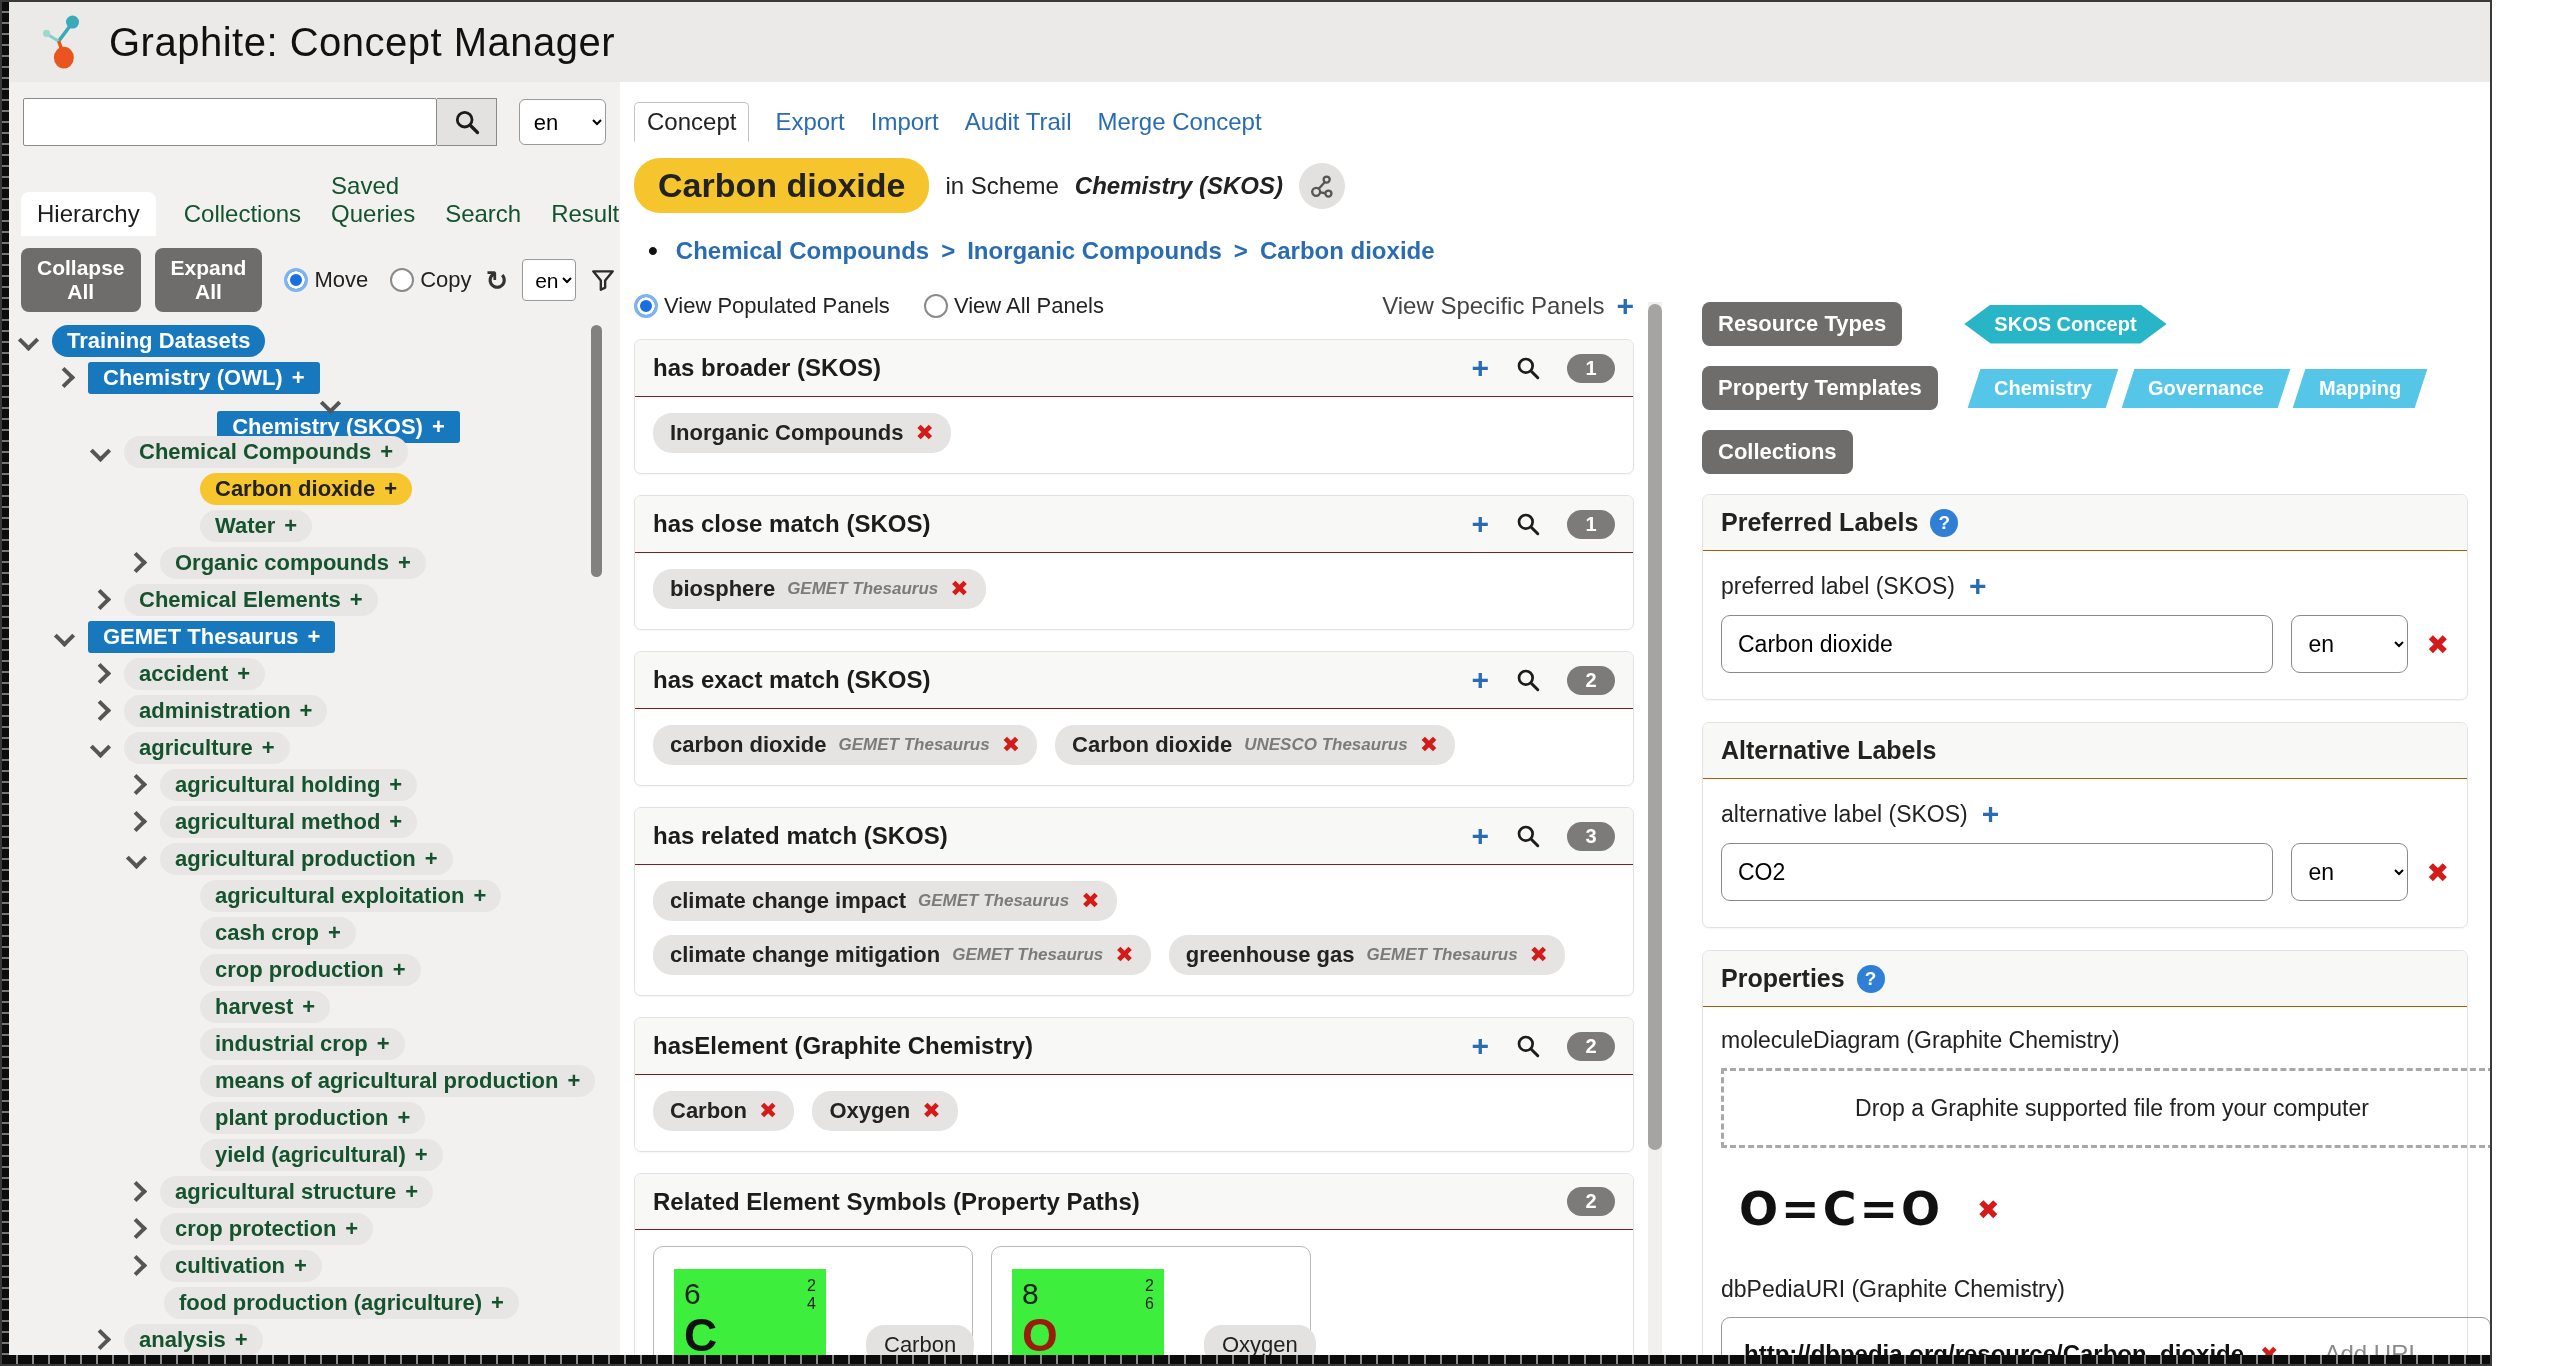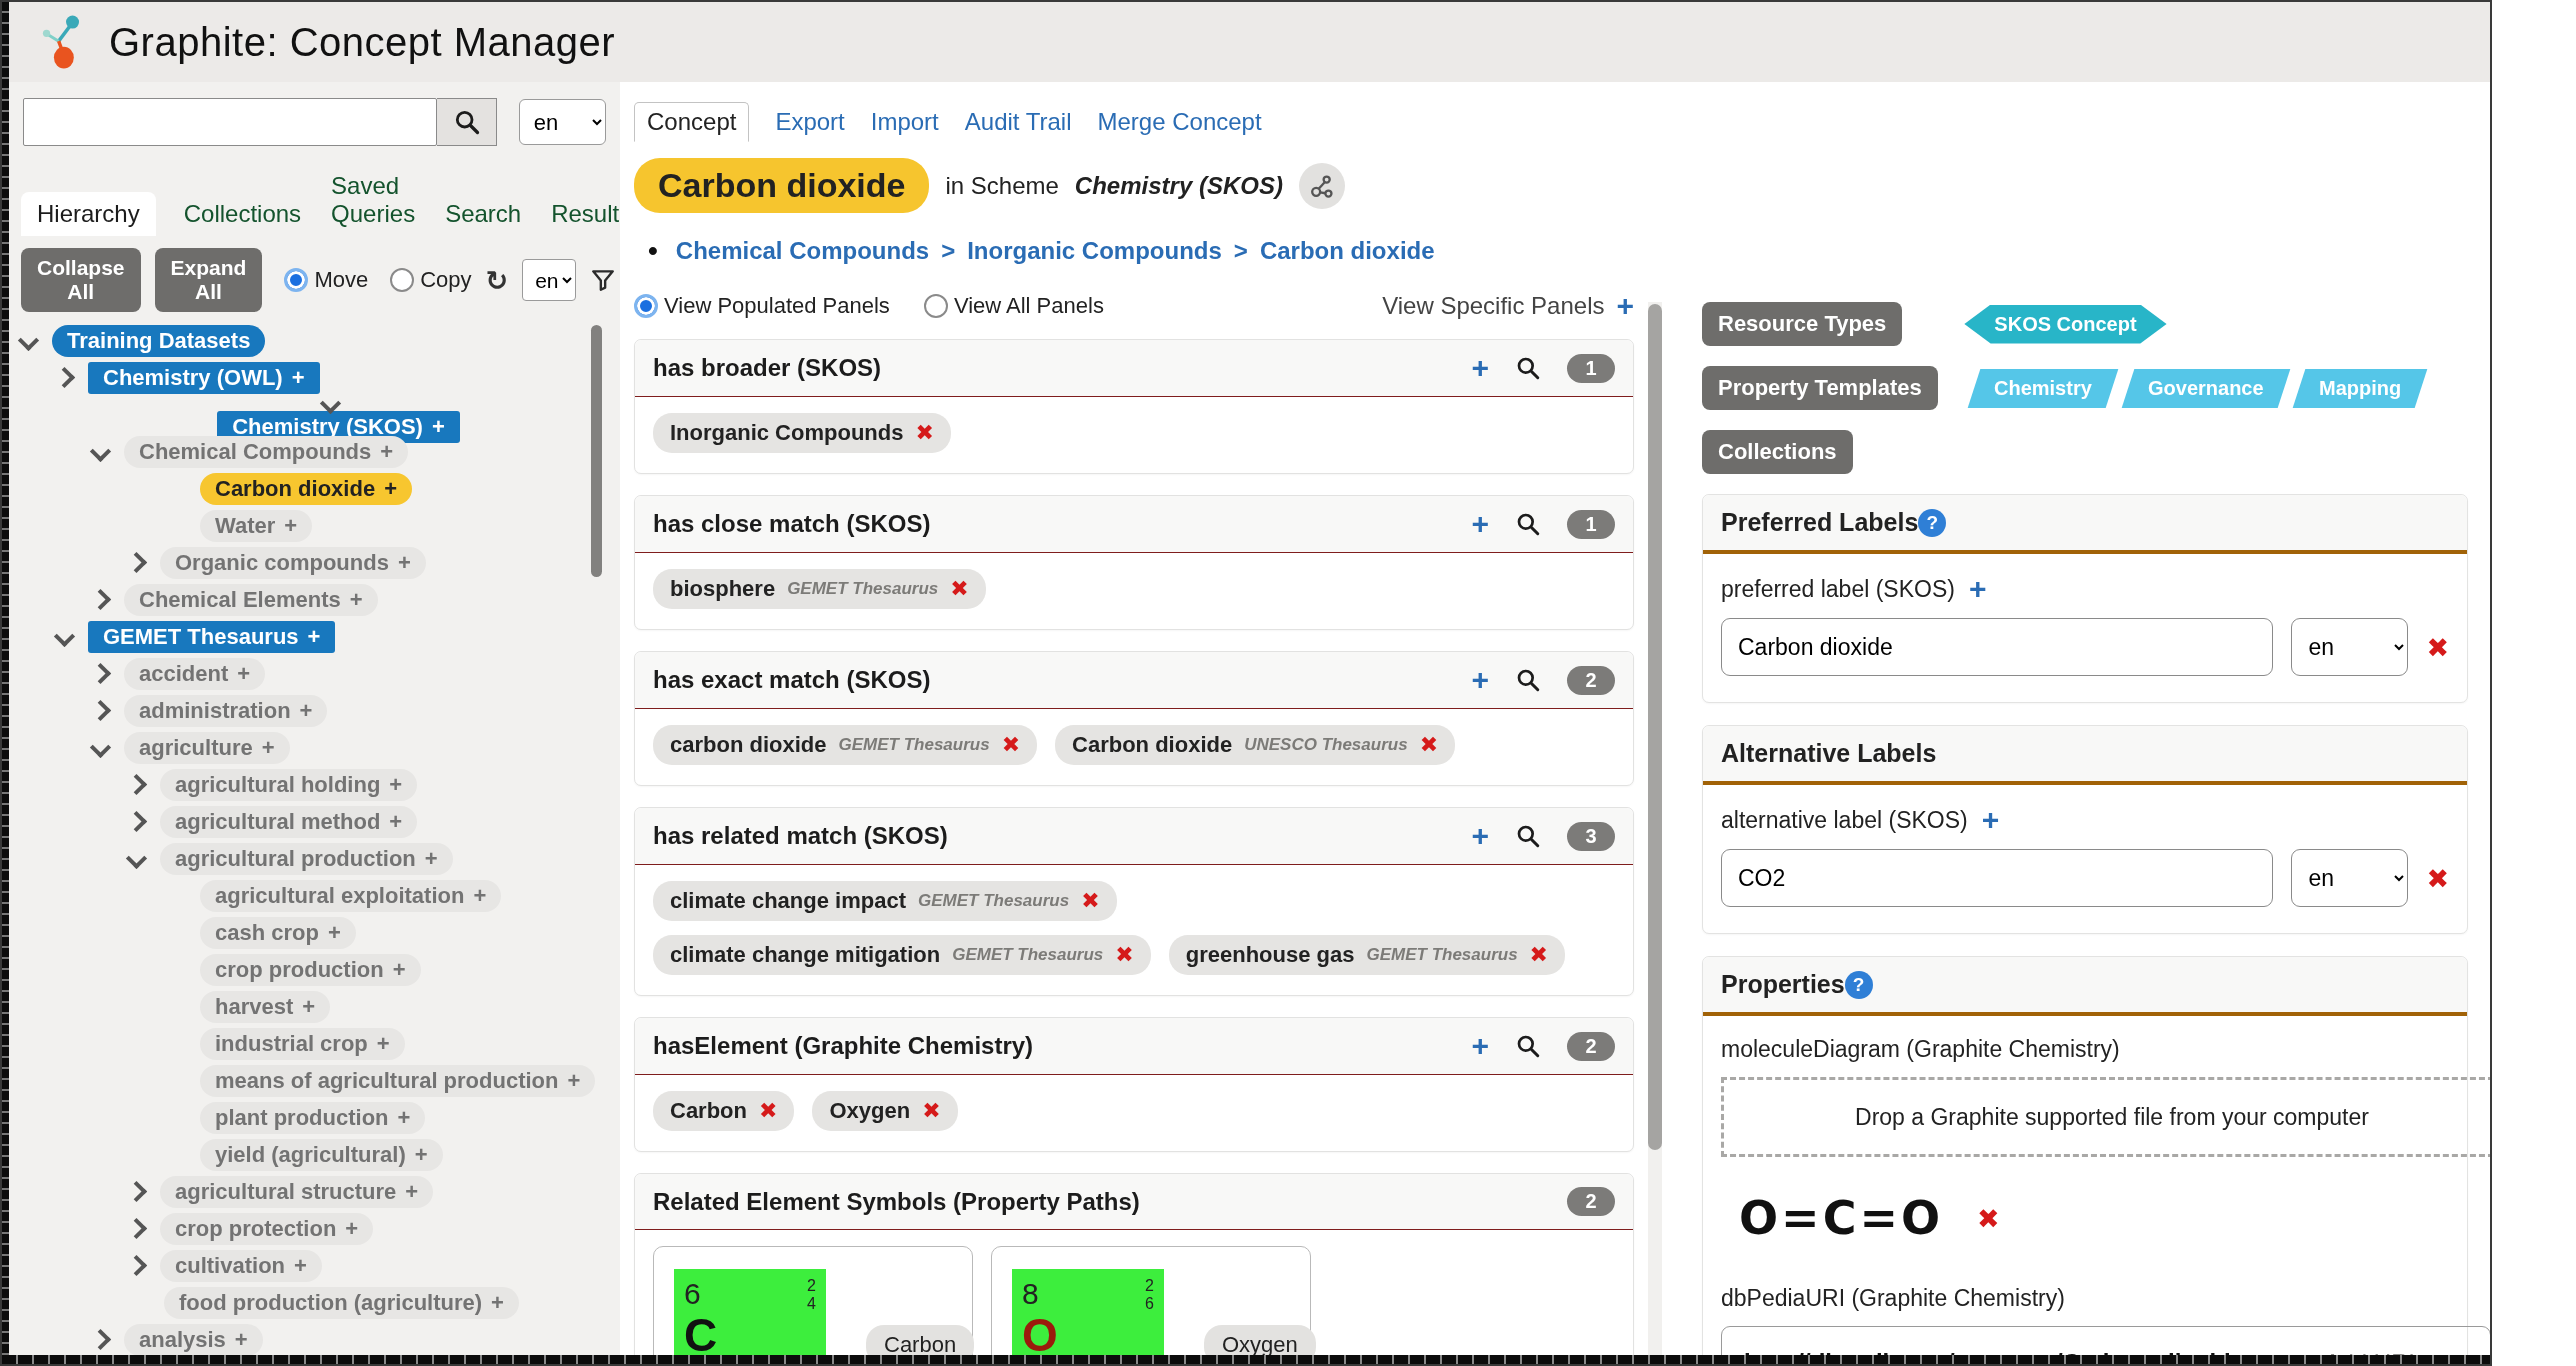--- a/index.html
+++ b/index.html
@@ -47,21 +47,21 @@
 
   
   .tree { margin-top:10px; }
   .tree-row { display:flex; align-items:center; height:37px; }
   .chev { width:15px; height:15px; border-right:4px solid #555; border-bottom:4px solid #555;
     display:inline-block; margin-right:16px; cursor:pointer; flex:none; }
   .chev.right { transform:rotate(-45deg); }
   .chev.down  { transform:rotate(45deg); }
   .chev-space { width:35px; flex:none; }
   .node { font-size:22px; font-weight:700; padding:3px 15px; border-radius:17px;
-    background:#e7e6e4; color:#737373; white-space:nowrap; cursor:pointer; }
+    background:#e7e6e4; color:#14532d; white-space:nowrap; cursor:pointer; }
   .node .plus { margin-left:9px; font-weight:700; }
   .node.scheme { background:#1878be; color:#fff; border-radius:3px; }
   .node.root { background:#1878be; color:#fff; border-radius:19px; }
   .node.selected { background:#f7c62f; color:#222; }
   .side-scroll { position:absolute; right:18px; top:243px; width:11px; height:252px;
     background:#82817f; border-radius:6px; }
 
   
   .main { position:absolute; left:618px; top:80px; width:1026px; bottom:0; background:#fff;
     padding:20px 12px 0 14px; }
@@ -119,22 +119,22 @@
   .chip-row { display:flex; align-items:center; margin-bottom:20px; }
   .gray-chip { background:#6e6d6b; color:#fff; font-weight:700; font-size:22px;
     padding:9px 16px; border-radius:8px; cursor:pointer; }
   .skos-tag { background:#28b5c8; color:#fff; font-weight:700; font-size:20px; padding:8px 30px;
     clip-path:polygon(0 50%,13% 0,87% 0,100% 50%,87% 100%,13% 100%); margin-left:62px; }
   .tpl-tags { display:flex; gap:16px; margin-left:36px; }
   .tpl-tag { background:#55c6e8; transform:skewX(-18deg); padding:8px 20px; }
   .tpl-tag > span { display:inline-block; transform:skewX(18deg); color:#fff; font-weight:700; font-size:20px; }
   .dpanel { border:1px solid #e3e3e2; border-radius:7px; background:#fff; margin-bottom:22px;
     box-shadow:0 1px 2px rgba(0,0,0,0.04); }
-  .dpanel-h { background:#f8f8f7; border-bottom:4px solid #a16207; border-radius:7px 7px 0 0;
-    padding:13px 18px; display:flex; align-items:center; gap:0; font-size:25px; font-weight:700; }
+  .dpanel-h { background:#f8f8f7; border-bottom:1px solid #a16207; border-radius:7px 7px 0 0;
+    padding:13px 18px; display:flex; align-items:center; gap:12px; font-size:25px; font-weight:700; }
   .help-icon { width:28px; height:28px; border-radius:50%; background:#2f7fd6; color:#fff;
     font-size:19px; font-weight:700; display:flex; align-items:center; justify-content:center; cursor:pointer; }
   .dpanel-b { padding:20px 18px 26px 18px; }
   .field-label { font-size:23px; color:#222; display:flex; align-items:center; gap:14px; margin-bottom:14px; }
   .label-row { display:flex; align-items:center; gap:18px; }
   .text-input { width:628px; height:58px; border:1.5px solid #8a8a8a; border-radius:9px;
     font-size:23px; padding:0 16px; }
   .lang-select2 { width:132px; height:58px; border:1.5px solid #8a8a8a; border-radius:9px;
     font-size:23px; background:#fff; padding-left:12px; }
   .xmark-lg { color:#d51a1a; font-weight:900; font-size:27px; font-family:"DejaVu Sans", sans-serif; cursor:pointer; }

